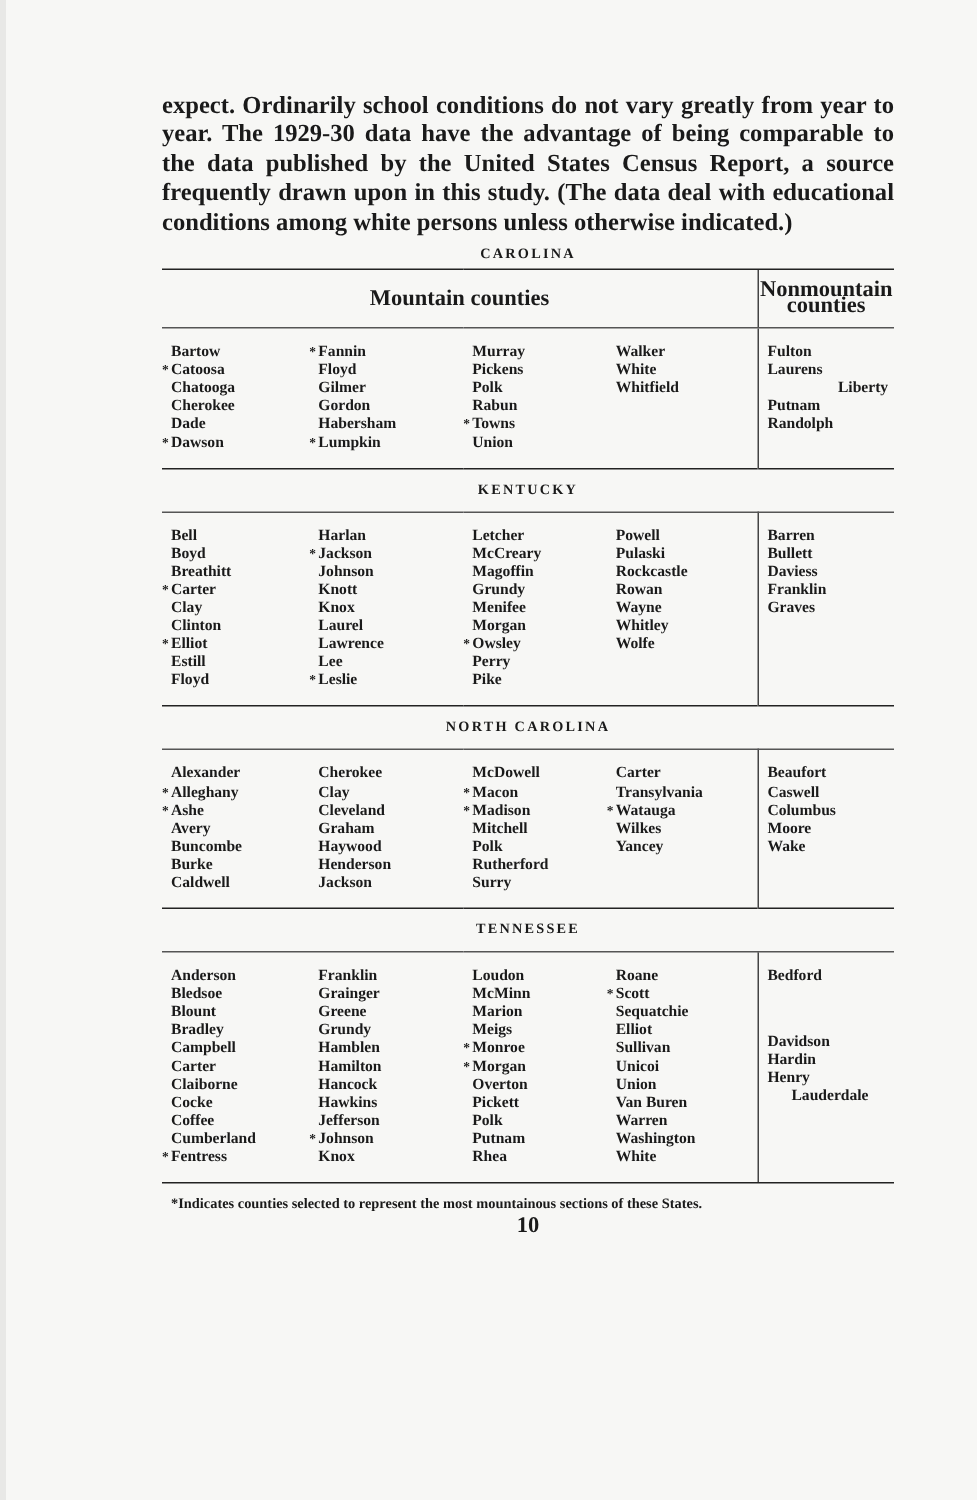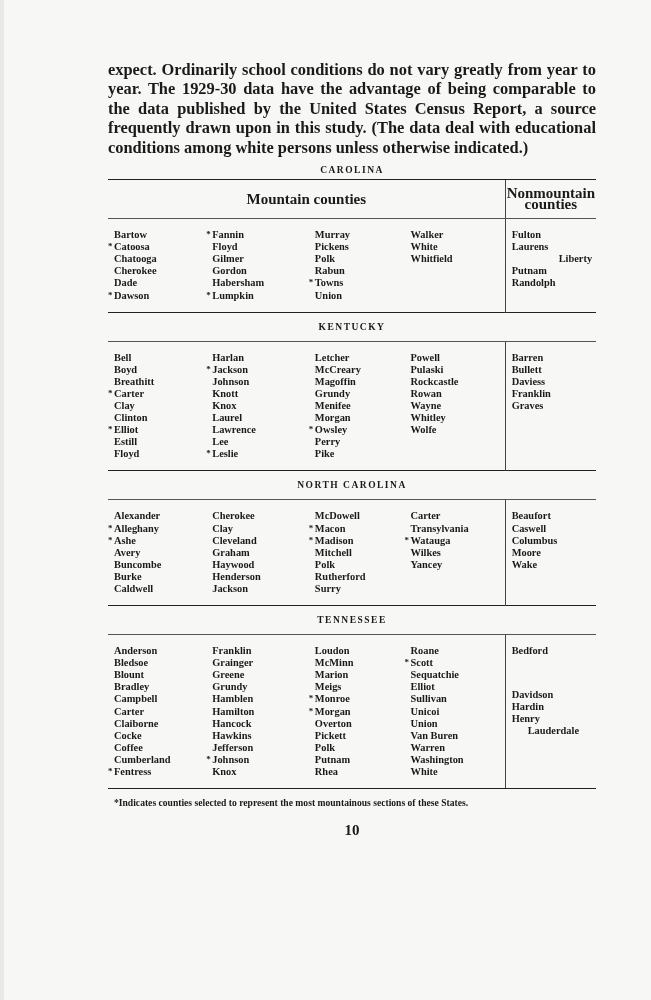--- a/index.html
+++ b/index.html
@@ -23,21 +23,21 @@
   table.counties { width: 100%; border-collapse: collapse; font-family: "Liberation Serif", serif; font-size: 10.4px; }
   .rule-thick { border-top: 1.6px solid #222; }
   .hdr { height: 36px; font-size: 15px; text-align: center; vertical-align: middle; border-bottom: 1px solid #555; }
   .hdr.non { border-left: 1px solid #444; line-height: 11px; }
   .state-row td { text-align: center; font-size: 9.5px; letter-spacing: 1.5px; height: 26px; border-top: 1.6px solid #222; border-bottom: 1px solid #555; }
   td.col { vertical-align: top; padding: 10px 0 10px 0; line-height: 12.1px; }
   td.col.non { border-left: 1px solid #444; padding-left: 6px; }
   .name { display: block; white-space: nowrap; padding-left: 6px; position: relative; }
   .name.star::before { content: "*"; position: absolute; left: 0; top: -1px; font-size: 9px; }
   .footnote { font-family: "Liberation Serif", serif; font-size: 9.6px; margin-top: 8px; padding-left: 6px; }
-  .page-number { text-align: center; font-family: "Liberation Serif", serif; font-size: 15px; margin-top: 14px; }
+  .page-number { text-align: center; font-family: "Liberation Serif", serif; font-size: 15px; margin-top: 1px; }
 </style>
 </head>
 <body>
 
 <div class="left-edge"></div>
 
 <div class="page">
   <p class="para">expect. Ordinarily school conditions do not vary greatly from year to year. The 1929-30 data have the advantage of being comparable to the data published by the United States Census Report, a source frequently drawn upon in this study. (The data deal with educational conditions among white persons unless otherwise indicated.)</p>
 
   <div class="state-caption">CAROLINA</div>

